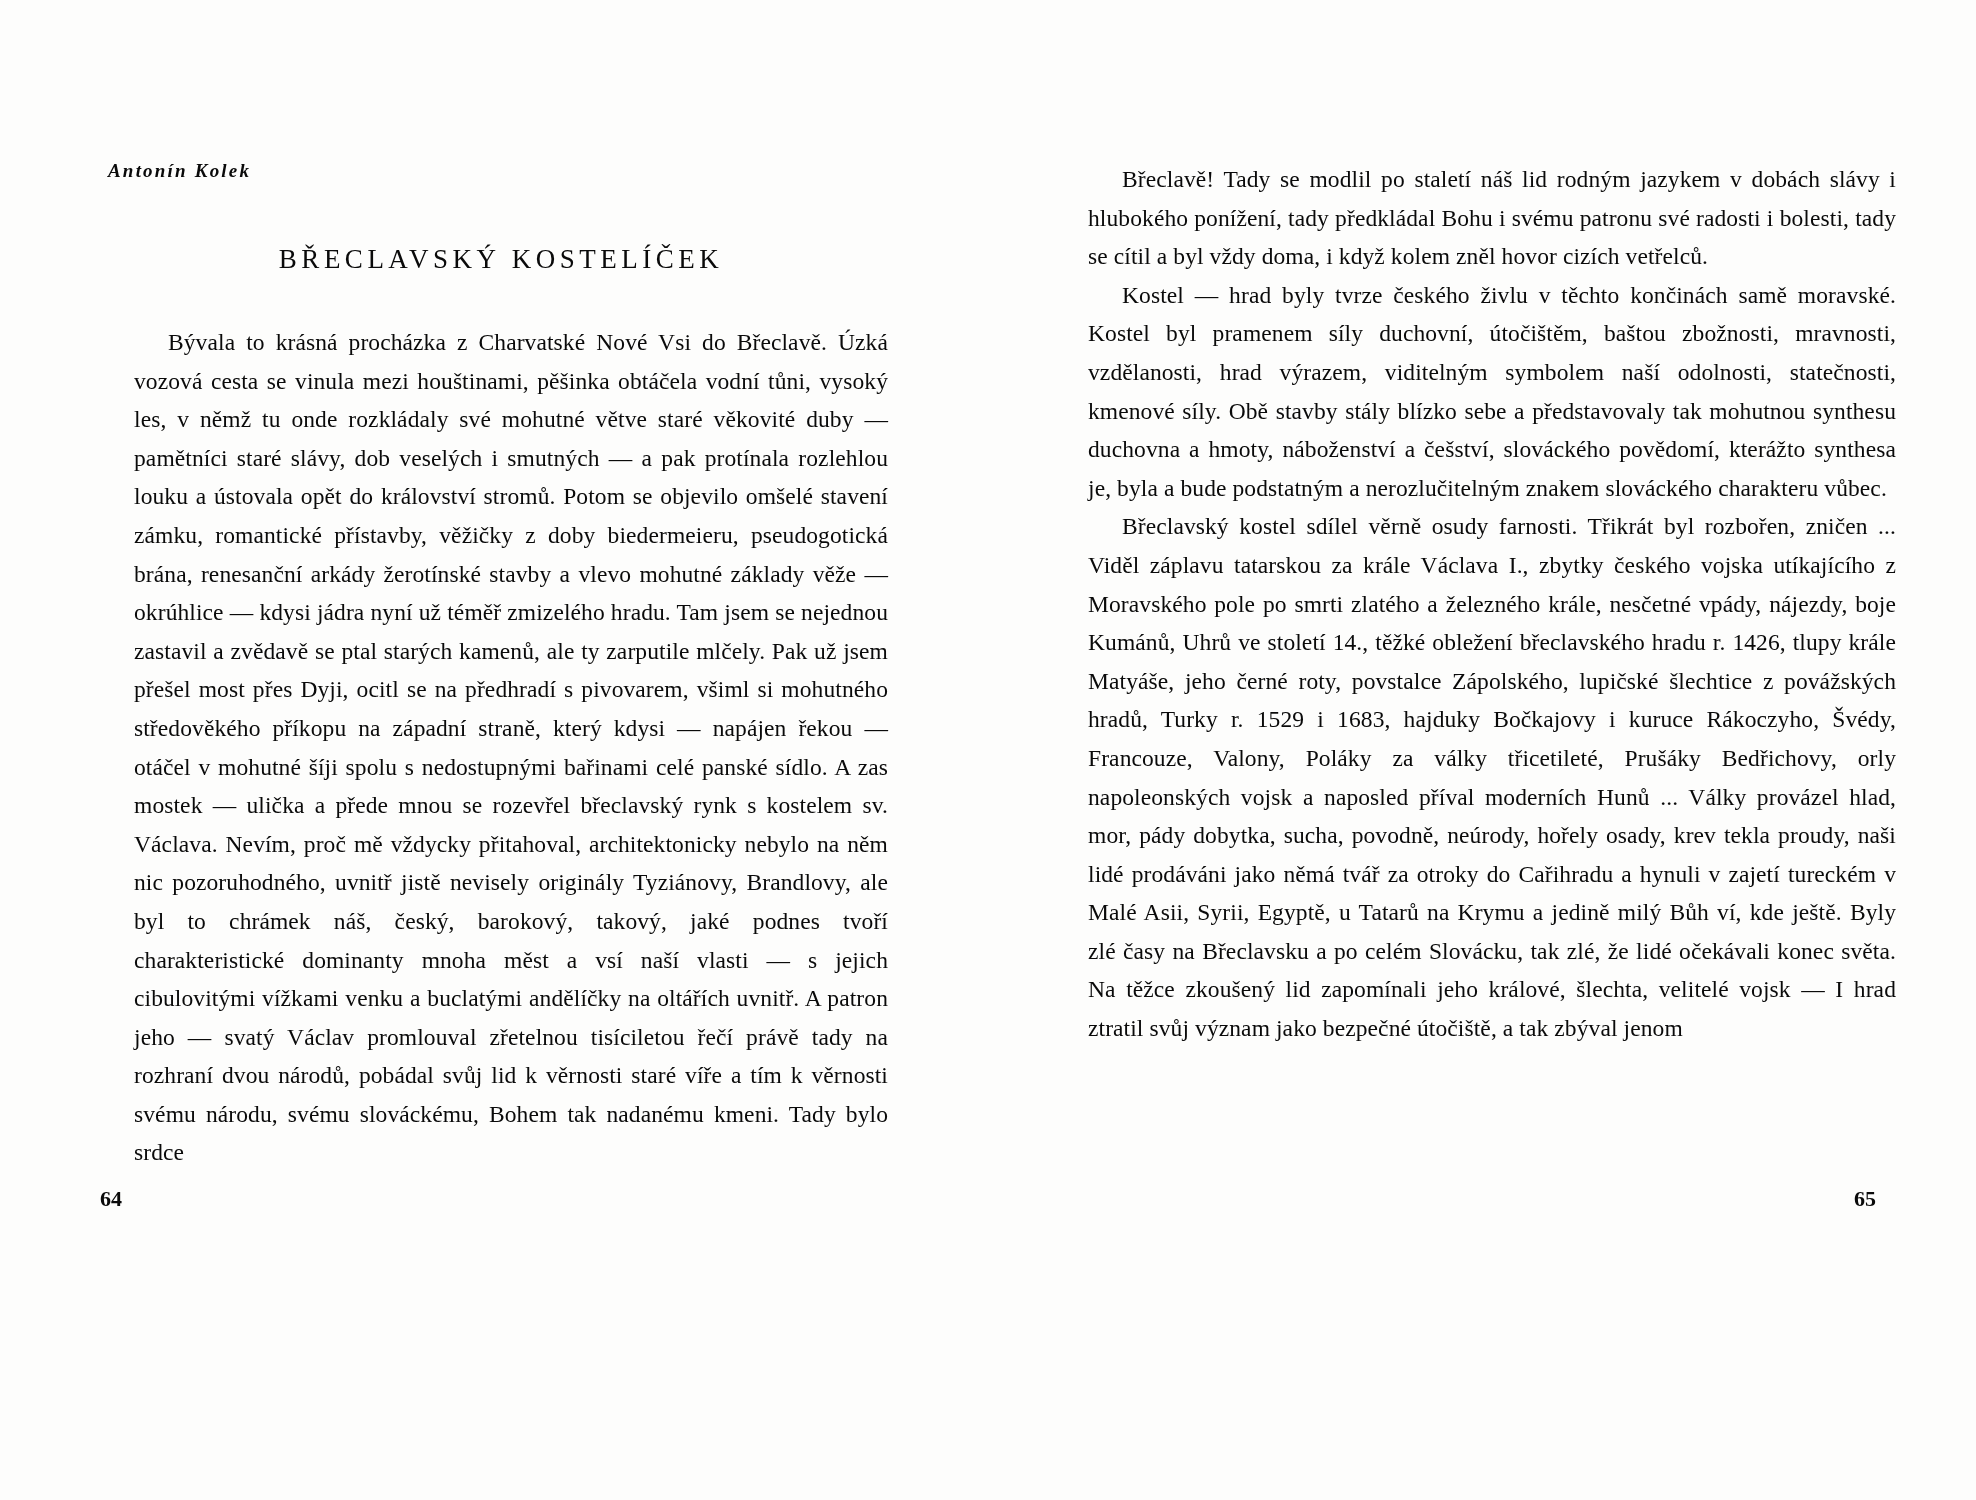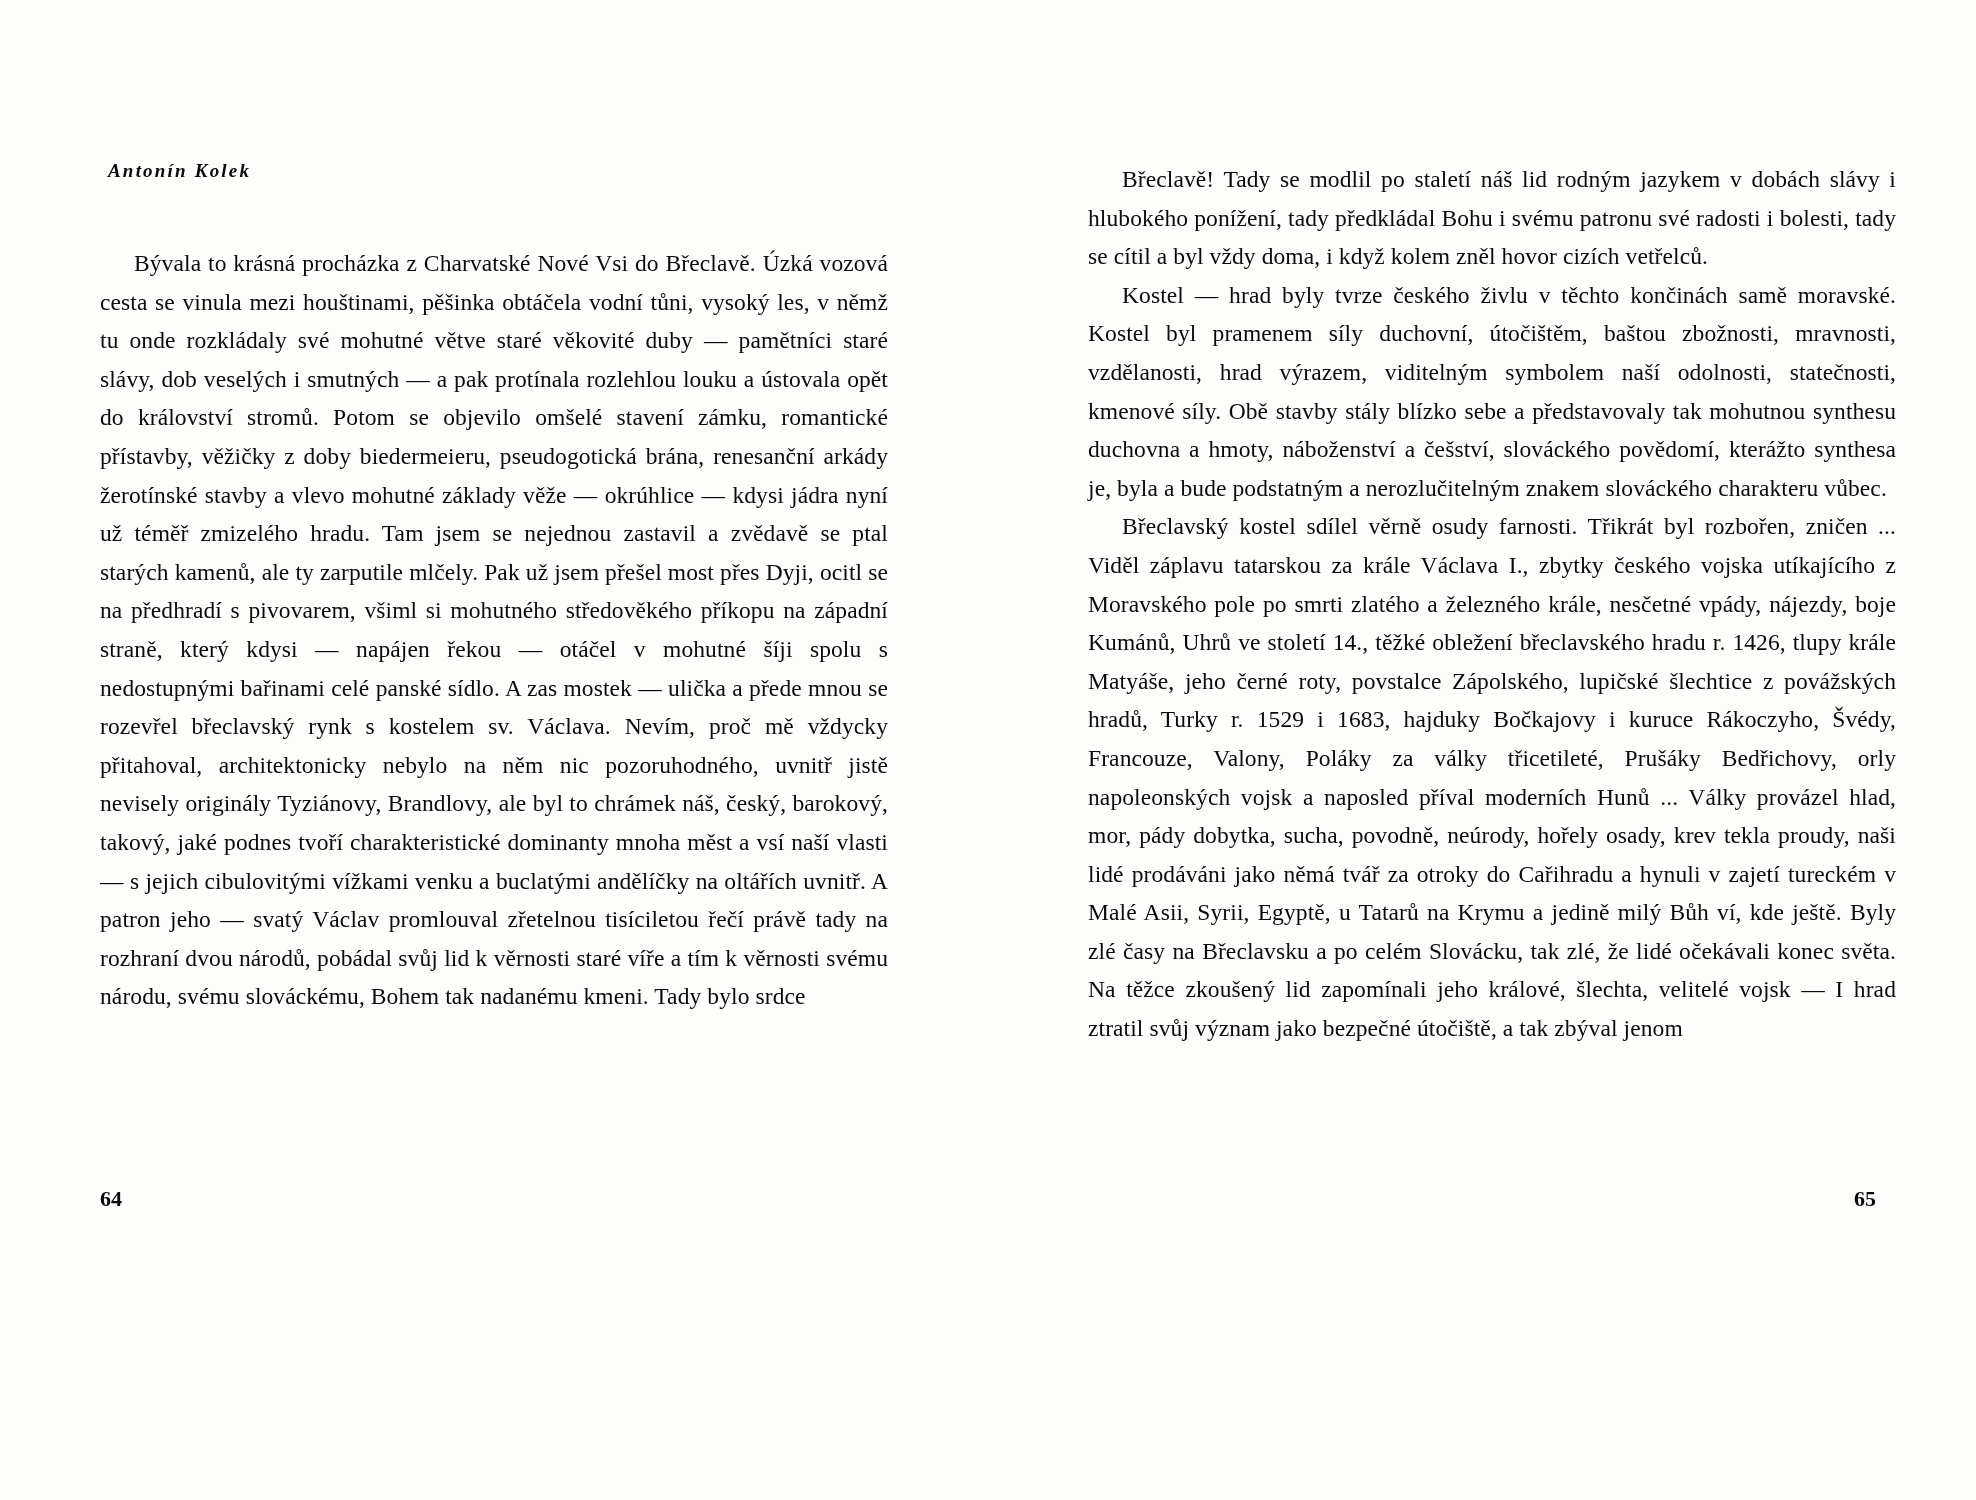--- a/index.html
+++ b/index.html
@@ -57,20 +57,21 @@
     margin: 0;
     font-size: 23.5px;
     line-height: 38.6px;
     text-align: justify;
     text-justify: inter-word;
     letter-spacing: 0.1px;
     text-indent: 34px;
   }
   .body-text p.first {
     text-indent: 34px;
+    margin-left: 34px;
   }
   .folio {
     position: absolute;
     bottom: 133px;
     font-size: 22px;
     font-weight: bold;
   }
   .folio-left {
     left: 100px;
   }
@@ -83,20 +84,21 @@
     -webkit-font-smoothing: none;
   }
 </style>
 </head>
 <body>
 
 <div class="page-spread">
 
   <div class="page page-left">
     <div class="author">Antonín Kolek</div>
+    <h1 class="title">BŘECLAVSKÝ KOSTELÍČEK</h1>
     <div class="body-text">
       <p class="first">Bývala to krásná procházka z Charvatské Nové Vsi do Břeclavě. Úzká vozová cesta se vinula mezi houštinami, pěšinka obtáčela vodní tůni, vysoký les, v němž tu onde rozkládaly své mohutné větve staré věkovité duby — pamětníci staré slávy, dob veselých i smutných — a pak protínala rozlehlou louku a ústovala opět do království stromů. Potom se objevilo omšelé stavení zámku, romantické přístavby, věžičky z doby biedermeieru, pseudogotická brána, renesanční arkády žerotínské stavby a vlevo mohutné základy věže — okrúhlice — kdysi jádra nyní už téměř zmizelého hradu. Tam jsem se nejednou zastavil a zvědavě se ptal starých kamenů, ale ty zarputile mlčely. Pak už jsem přešel most přes Dyji, ocitl se na předhradí s pivovarem, všiml si mohutného středověkého příkopu na západní straně, který kdysi — napájen řekou — otáčel v mohutné šíji spolu s nedostupnými bařinami celé panské sídlo. A zas mostek — ulička a přede mnou se rozevřel břeclavský rynk s kostelem sv. Václava. Nevím, proč mě vždycky přitahoval, architektonicky nebylo na něm nic pozoruhodného, uvnitř jistě nevisely originály Tyziánovy, Brandlovy, ale byl to chrámek náš, český, barokový, takový, jaké podnes tvoří charakteristické dominanty mnoha měst a vsí naší vlasti — s jejich cibulovitými vížkami venku a buclatými andělíčky na oltářích uvnitř. A patron jeho — svatý Václav promlouval zřetelnou tisíciletou řečí právě tady na rozhraní dvou národů, pobádal svůj lid k věrnosti staré víře a tím k věrnosti svému národu, svému slováckému, Bohem tak nadanému kmeni. Tady bylo srdce</p>
     </div>
     <div class="folio folio-left">64</div>
   </div>
 
   <div class="page page-right">
     <div class="body-text">
       <p>Břeclavě! Tady se modlil po staletí náš lid rodným jazykem v dobách slávy i hlubokého ponížení, tady předkládal Bohu i svému patronu své radosti i bolesti, tady se cítil a byl vždy doma, i když kolem zněl hovor cizích vetřelců.</p>
       <p>Kostel — hrad byly tvrze českého živlu v těchto končinách samě moravské. Kostel byl pramenem síly duchovní, útočištěm, baštou zbožnosti, mravnosti, vzdělanosti, hrad výrazem, viditelným symbolem naší odolnosti, statečnosti, kmenové síly. Obě stavby stály blízko sebe a představovaly tak mohutnou synthesu duchovna a hmoty, náboženství a češství, slováckého povědomí, kterážto synthesa je, byla a bude podstatným a nerozlučitelným znakem slováckého charakteru vůbec.</p>

